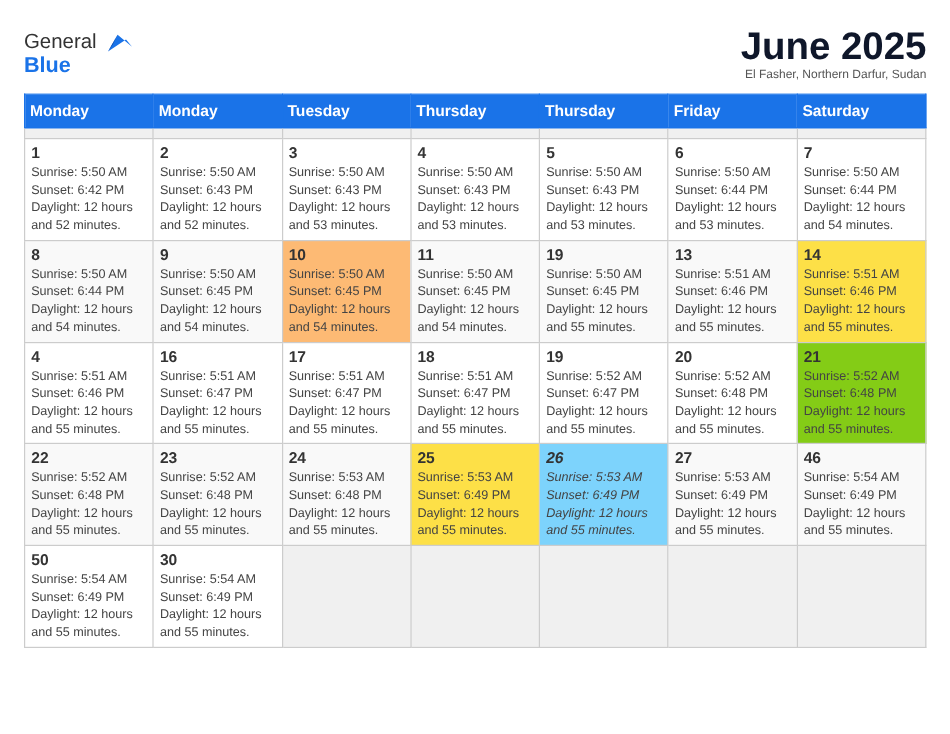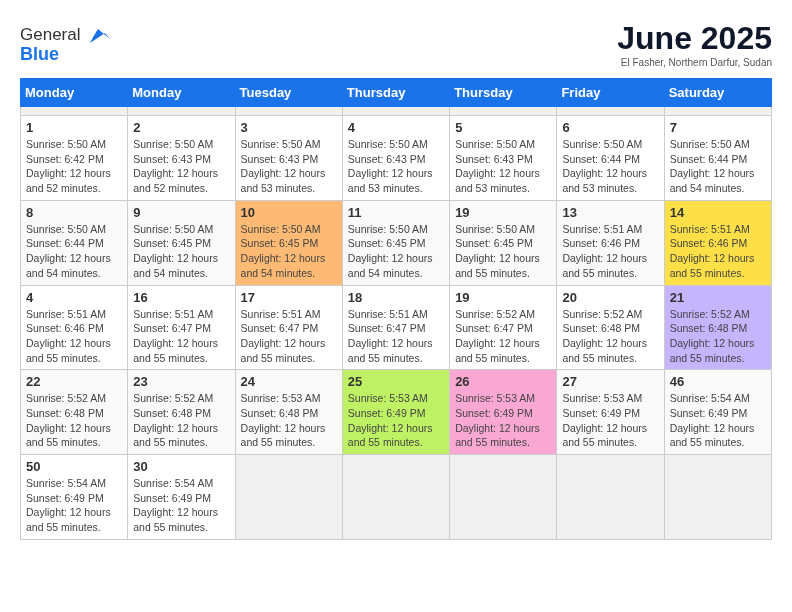--- a/index.html
+++ b/index.html
@@ -211,43 +211,43 @@
           <div class="day-detail">Sunrise: 5:51 AM<br>Sunset: 6:47 PM<br>Daylight: 12 hours and 55 minutes.</div>
         </td>
         <td style="background: rgb(255, 255, 255);">
           <span class="day-number">19</span>
           <div class="day-detail">Sunrise: 5:52 AM<br>Sunset: 6:47 PM<br>Daylight: 12 hours and 55 minutes.</div>
         </td>
         <td style="background: rgb(255, 255, 255);">
           <span class="day-number">20</span>
           <div class="day-detail">Sunrise: 5:52 AM<br>Sunset: 6:48 PM<br>Daylight: 12 hours and 55 minutes.</div>
         </td>
-        <td style="background: #c4b5fd; margin-top: 36px;">
+        <td style="background: #84cc16; margin-top: 36px;">
           <span class="day-number">21</span>
           <div class="day-detail">Sunrise: 5:52 AM<br>Sunset: 6:48 PM<br>Daylight: 12 hours and 55 minutes.</div>
         </td>
       </tr>
       <tr>
         <td style="background: rgb(249, 249, 249);">
           <span class="day-number">22</span>
           <div class="day-detail">Sunrise: 5:52 AM<br>Sunset: 6:48 PM<br>Daylight: 12 hours and 55 minutes.</div>
         </td>
         <td style="background: rgb(249, 249, 249);">
           <span class="day-number">23</span>
           <div class="day-detail">Sunrise: 5:52 AM<br>Sunset: 6:48 PM<br>Daylight: 12 hours and 55 minutes.</div>
         </td>
         <td style="background: rgb(249, 249, 249);">
           <span class="day-number">24</span>
           <div class="day-detail">Sunrise: 5:53 AM<br>Sunset: 6:48 PM<br>Daylight: 12 hours and 55 minutes.</div>
         </td>
-        <td style="background: #bef264;">
+        <td style="background: #fde047;">
           <span class="day-number">25</span>
           <div class="day-detail">Sunrise: 5:53 AM<br>Sunset: 6:49 PM<br>Daylight: 12 hours and 55 minutes.</div>
         </td>
-        <td style="background: #f9a8d4;">
+        <td style="background: #7dd3fc; font-style: italic;">
           <span class="day-number">26</span>
           <div class="day-detail">Sunrise: 5:53 AM<br>Sunset: 6:49 PM<br>Daylight: 12 hours and 55 minutes.</div>
         </td>
         <td style="background: rgb(249, 249, 249);">
           <span class="day-number">27</span>
           <div class="day-detail">Sunrise: 5:53 AM<br>Sunset: 6:49 PM<br>Daylight: 12 hours and 55 minutes.</div>
         </td>
         <td style="background: rgb(249, 249, 249);">
           <span class="day-number">46</span>
           <div class="day-detail">Sunrise: 5:54 AM<br>Sunset: 6:49 PM<br>Daylight: 12 hours and 55 minutes.</div>

